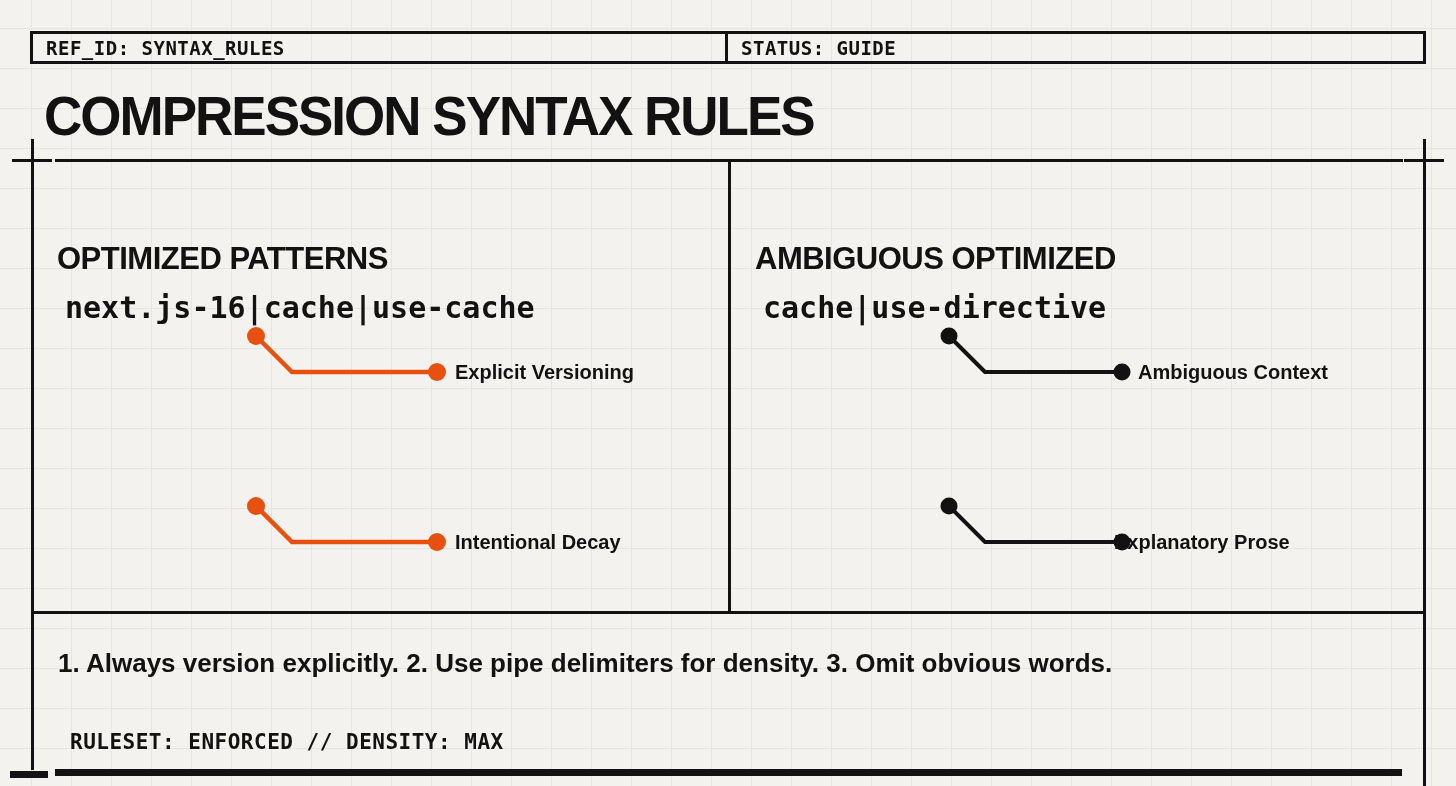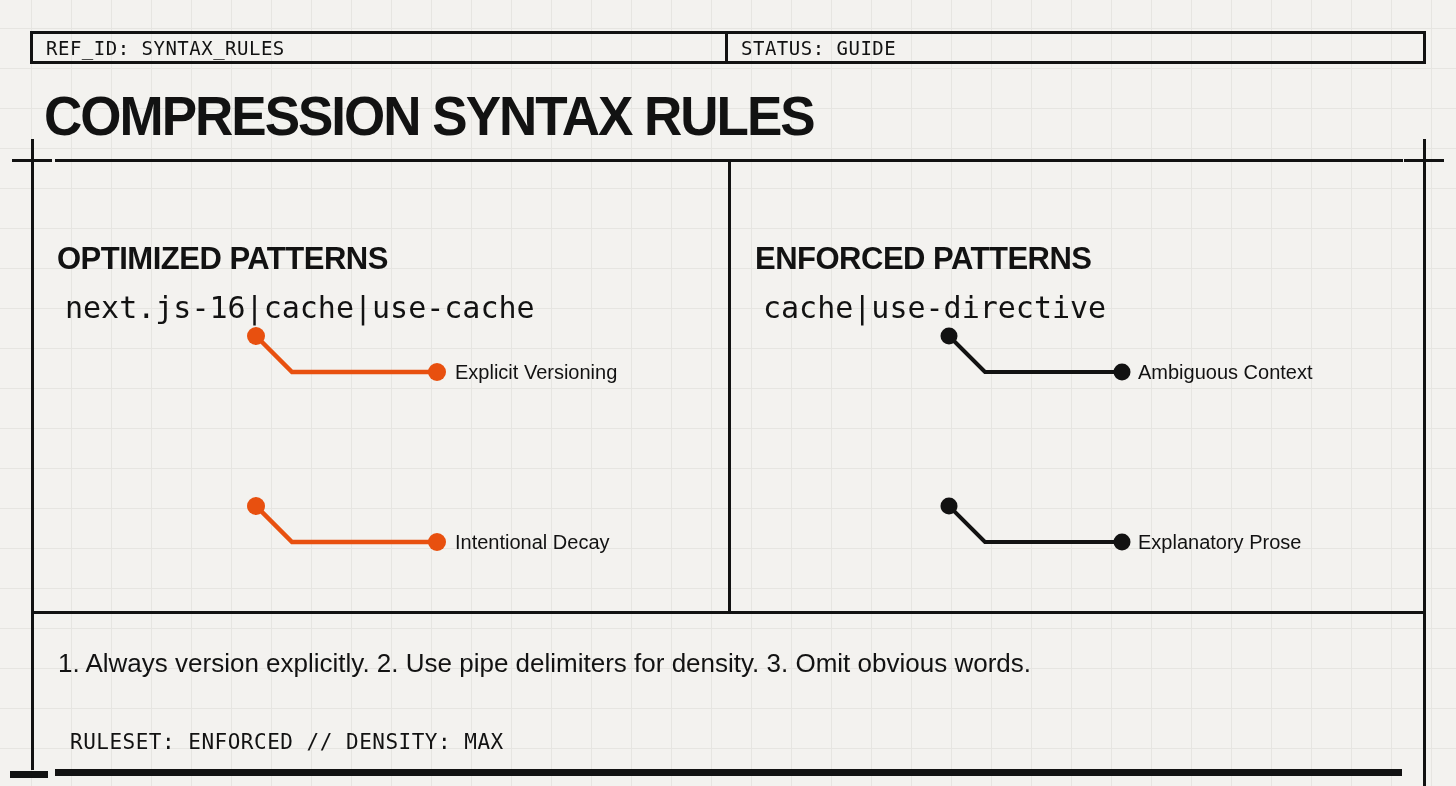--- a/index.html
+++ b/index.html
@@ -18,21 +18,21 @@
   .canvas{
     position:relative;width:1456px;height:786px;
     background-color:var(--paper);
     background-image:
       linear-gradient(var(--grid) 1px, transparent 1px),
       linear-gradient(90deg, var(--grid) 1px, transparent 1px);
     background-size:40px 40px;
     background-position:-9px -12px;
   }
   .mono{font-family:"DejaVu Sans Mono","Liberation Mono",monospace;}
-  .abs{position:absolute;}
+  .abs{position:absolute;font-weight:bold;}
 
   
   .header-box{
     left:30px;top:31px;width:1396px;height:33px;
     border:3px solid var(--ink);
     display:flex;align-items:stretch;background:transparent;
   }
   .header-cell{
     display:flex;align-items:center;
     font-size:19px;letter-spacing:0.5px;color:var(--ink);
@@ -110,36 +110,36 @@
   </svg>
   <div class="abs annotation-label" style="left:455px;top:356px;">Explicit Versioning</div>
 
   <svg class="callout accent" style="left:247px;top:498px;" width="205" height="56">
     <polyline points="9,8 45,44 190,44"></polyline>
     <circle cx="9" cy="8" r="9"></circle>
     <circle cx="190" cy="44" r="9"></circle>
   </svg>
   <div class="abs annotation-label" style="left:455px;top:526px;text-align:right;">Intentional Decay</div>
 
-  <div class="abs panel-heading" style="left:755px;top:193px;">ENFORCED PATTERNS</div>
+  <div class="abs panel-heading" style="left:755px;top:193px;">AMBIGUOUS OPTIMIZED</div>
 
   <div class="abs code-sample mono" style="left:763px;top:290px;">cache|use-directive</div>
   <svg class="callout ink" style="left:940px;top:328px;" width="205" height="56">
     <polyline points="9,8 45,44 182,44"></polyline>
     <circle cx="9" cy="8" r="8.5"></circle>
     <circle cx="182" cy="44" r="8.5"></circle>
   </svg>
   <div class="abs annotation-label" style="left:1138px;top:356px;">Ambiguous Context</div>
 
   <svg class="callout ink" style="left:940px;top:498px;" width="205" height="56">
     <polyline points="9,8 45,44 182,44"></polyline>
     <circle cx="9" cy="8" r="8.5"></circle>
     <circle cx="182" cy="44" r="8.5"></circle>
   </svg>
-  <div class="abs annotation-label" style="left:1138px;top:526px;">Explanatory Prose</div>
+  <div class="abs annotation-label" style="left:1114px;top:526px;">Explanatory Prose</div>
 
   <div class="abs rules-text">
     <div>1. Always version explicitly. 2. Use pipe delimiters for density. 3. Omit obvious words.</div>
   </div>
   <div class="abs ruleset-line mono">RULESET: ENFORCED // DENSITY: MAX</div>
 
   <div class="abs hline" style="left:10px;top:771px;width:38px;height:7px;"></div>
   <div class="abs hline" style="left:55px;top:769px;width:1347px;height:7px;"></div>
 
 </div>

